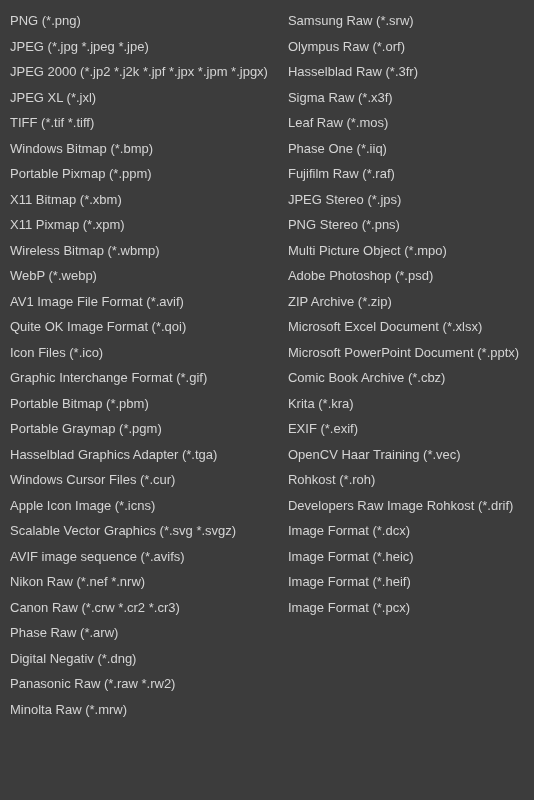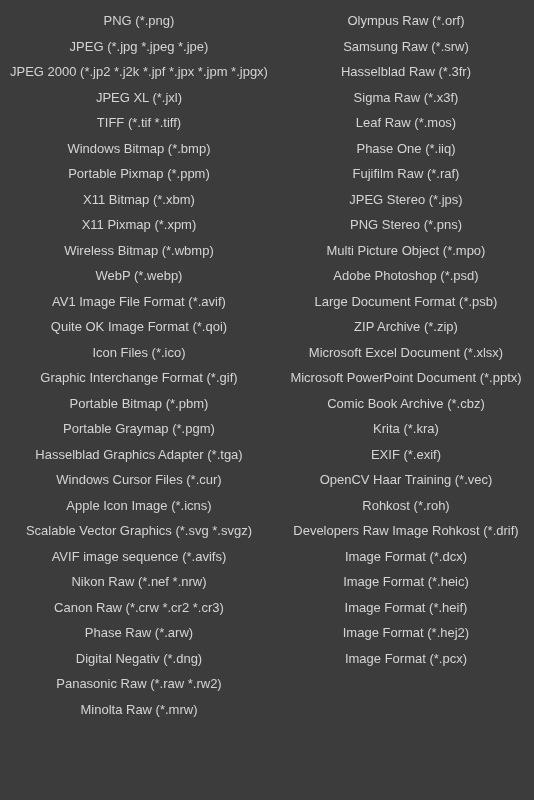--- a/index.html
+++ b/index.html
@@ -1,19 +1,18 @@
 <!DOCTYPE html>
 <html><head>
   <meta charset="utf-8">
   <style>
     * {
       margin: 0;
       padding: 0;
       box-sizing: border-box;
-      text-align: center;
     }
     body {
       width: 534px;
       min-height: 800px;
       background-color: #3c3c3c;
       font-family: Arial, sans-serif;
       font-size: 13px;
       color: #d4d4d4;
     }
     .columns-container {
@@ -60,40 +59,38 @@
       <div class="list-item">Scalable Vector Graphics (*.svg *.svgz)</div>
       <div class="list-item">AVIF image sequence (*.avifs)</div>
       <div class="list-item">Nikon Raw (*.nef *.nrw)</div>
       <div class="list-item">Canon Raw (*.crw *.cr2 *.cr3)</div>
       <div class="list-item">Phase Raw (*.arw)</div>
       <div class="list-item">Digital Negativ (*.dng)</div>
       <div class="list-item">Panasonic Raw (*.raw *.rw2)</div>
       <div class="list-item">Minolta Raw (*.mrw)</div>
     </div>
   <div class="column" id="col-right">
+      <div class="list-item">Samsung Raw (*.srw)</div>
       <div class="list-item">Olympus Raw (*.orf)</div>
-      <div class="list-item">Samsung Raw (*.srw)</div>
       <div class="list-item">Hasselblad Raw (*.3fr)</div>
       <div class="list-item">Sigma Raw (*.x3f)</div>
       <div class="list-item">Leaf Raw (*.mos)</div>
       <div class="list-item">Phase One (*.iiq)</div>
       <div class="list-item">Fujifilm Raw (*.raf)</div>
       <div class="list-item">JPEG Stereo (*.jps)</div>
       <div class="list-item">PNG Stereo (*.pns)</div>
       <div class="list-item">Multi Picture Object (*.mpo)</div>
       <div class="list-item">Adobe Photoshop (*.psd)</div>
-      <div class="list-item">Large Document Format (*.psb)</div>
       <div class="list-item">ZIP Archive (*.zip)</div>
       <div class="list-item">Microsoft Excel Document (*.xlsx)</div>
       <div class="list-item">Microsoft PowerPoint Document (*.pptx)</div>
       <div class="list-item">Comic Book Archive (*.cbz)</div>
       <div class="list-item">Krita (*.kra)</div>
       <div class="list-item">EXIF (*.exif)</div>
       <div class="list-item">OpenCV Haar Training (*.vec)</div>
       <div class="list-item">Rohkost (*.roh)</div>
       <div class="list-item">Developers Raw Image Rohkost (*.drif)</div>
       <div class="list-item">Image Format (*.dcx)</div>
       <div class="list-item">Image Format (*.heic)</div>
       <div class="list-item">Image Format (*.heif)</div>
-      <div class="list-item">Image Format (*.hej2)</div>
       <div class="list-item">Image Format (*.pcx)</div>
     </div>
 </div>
 
 </body></html>

